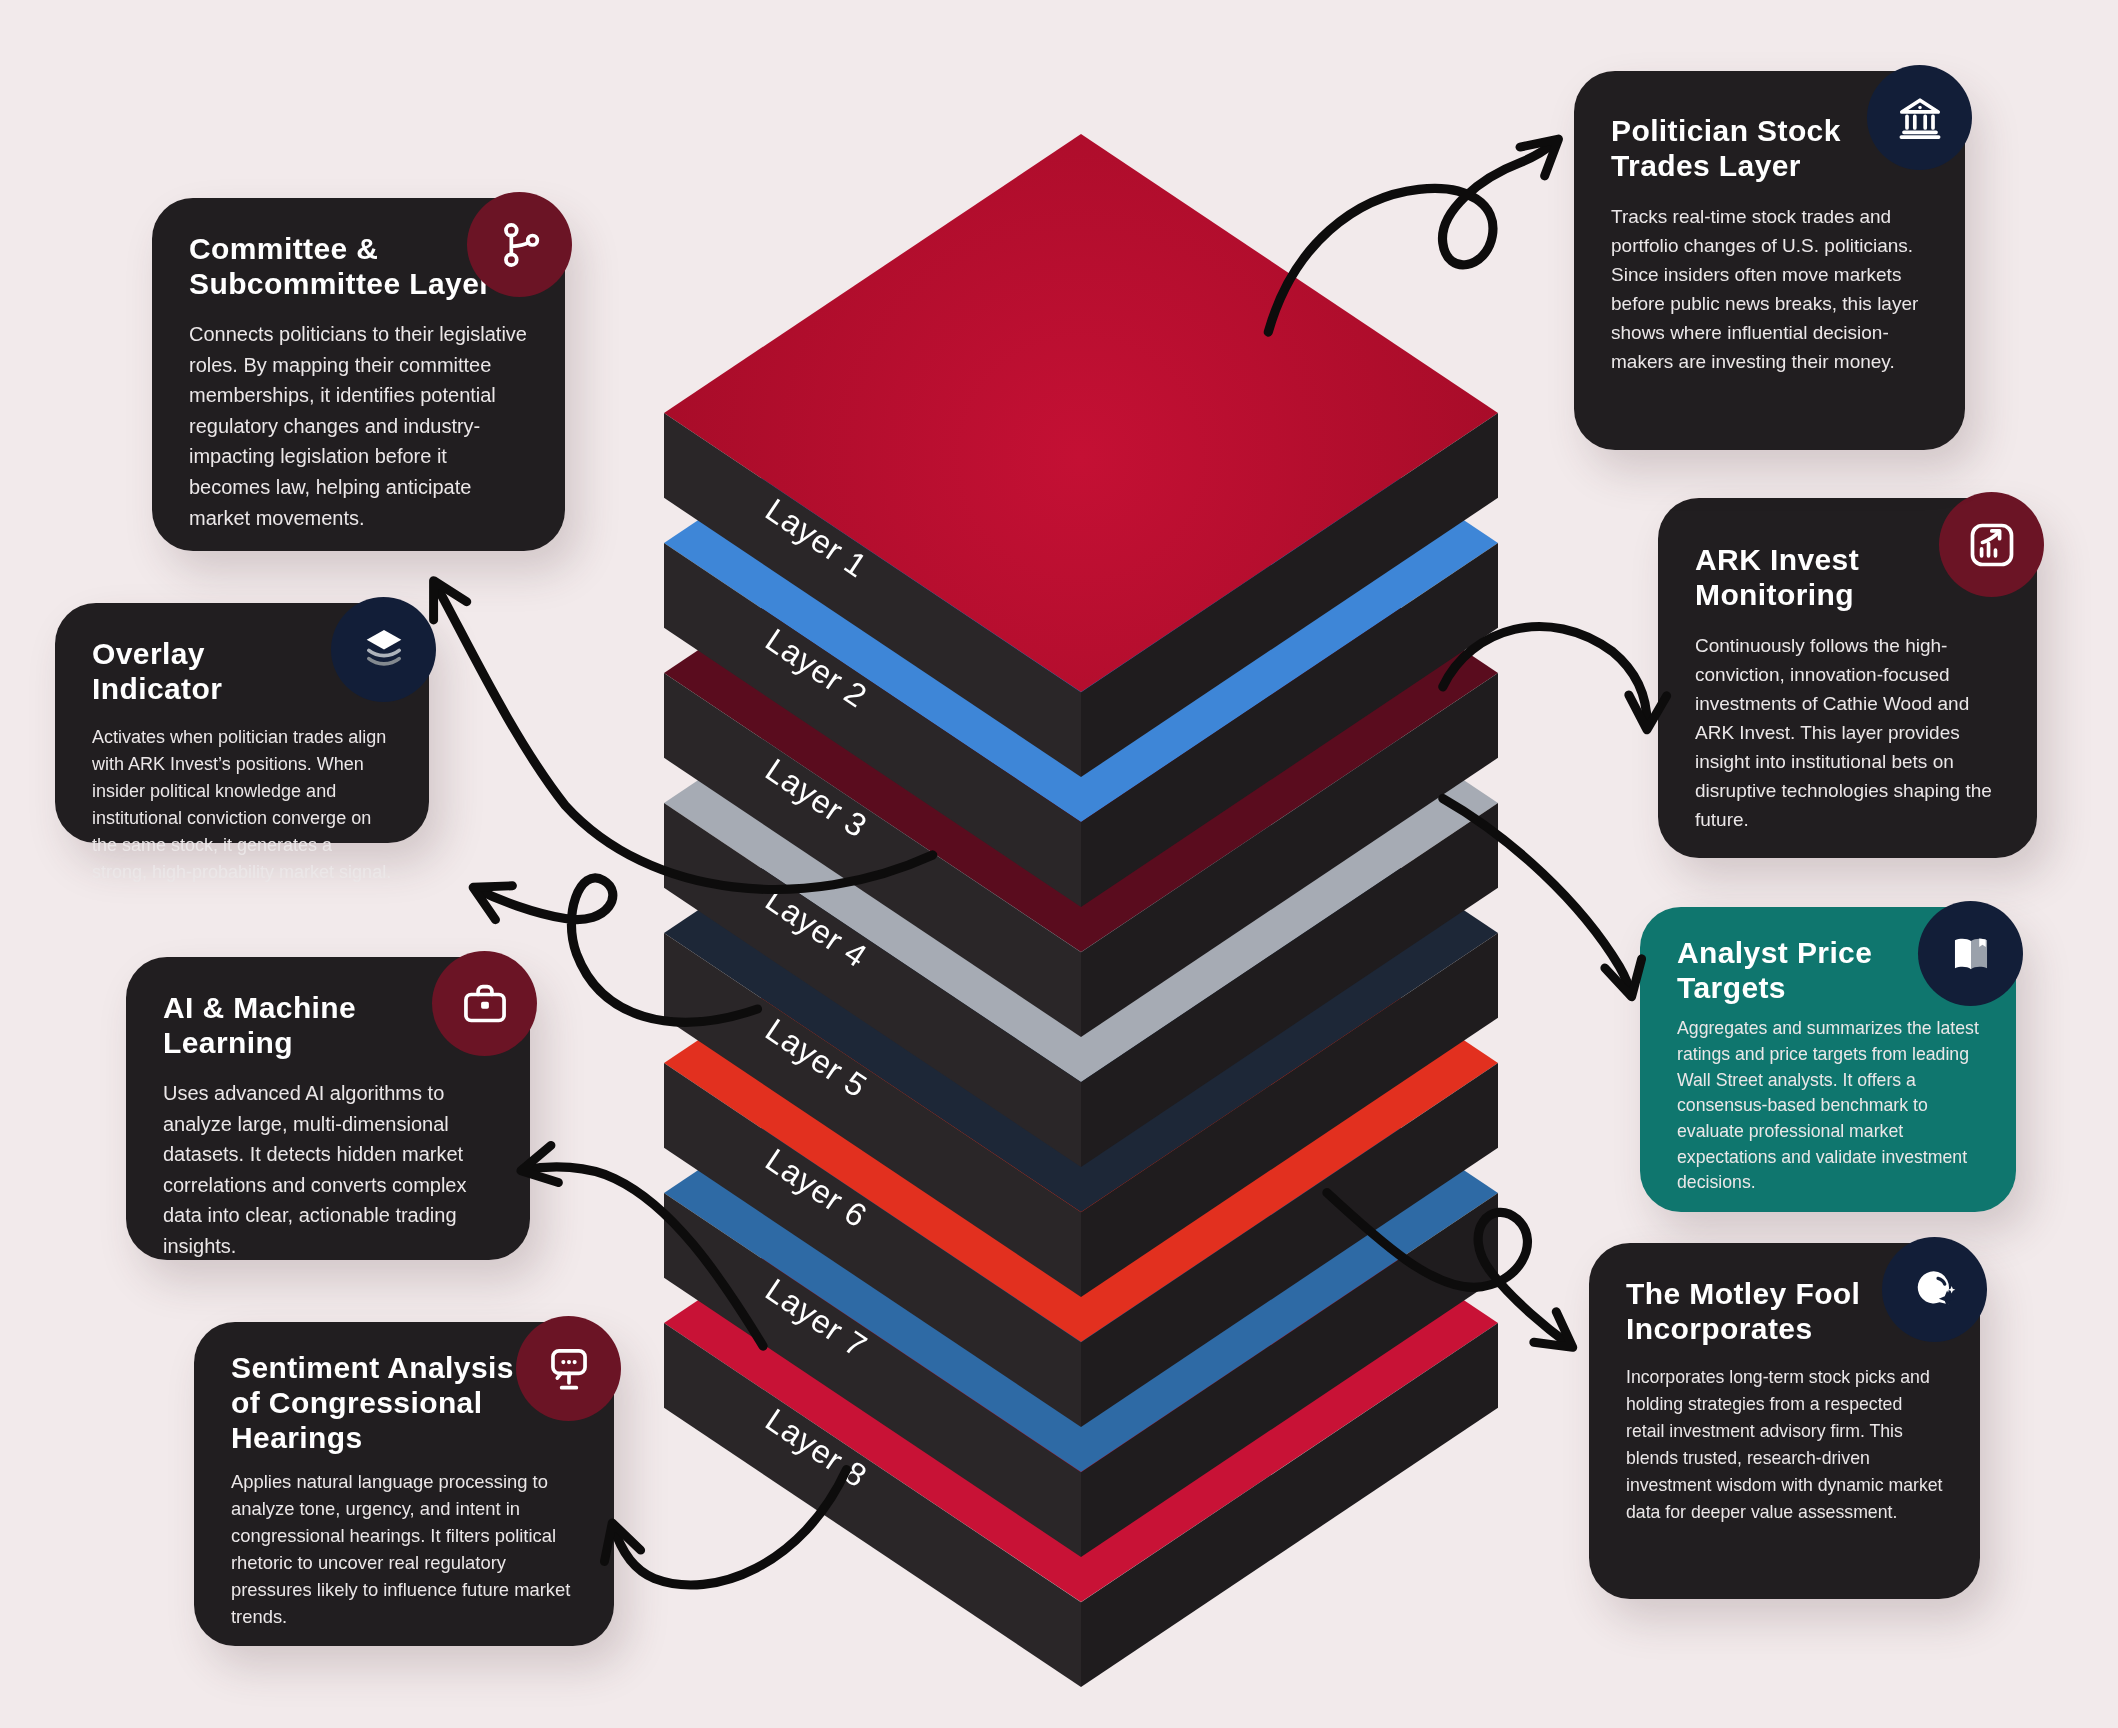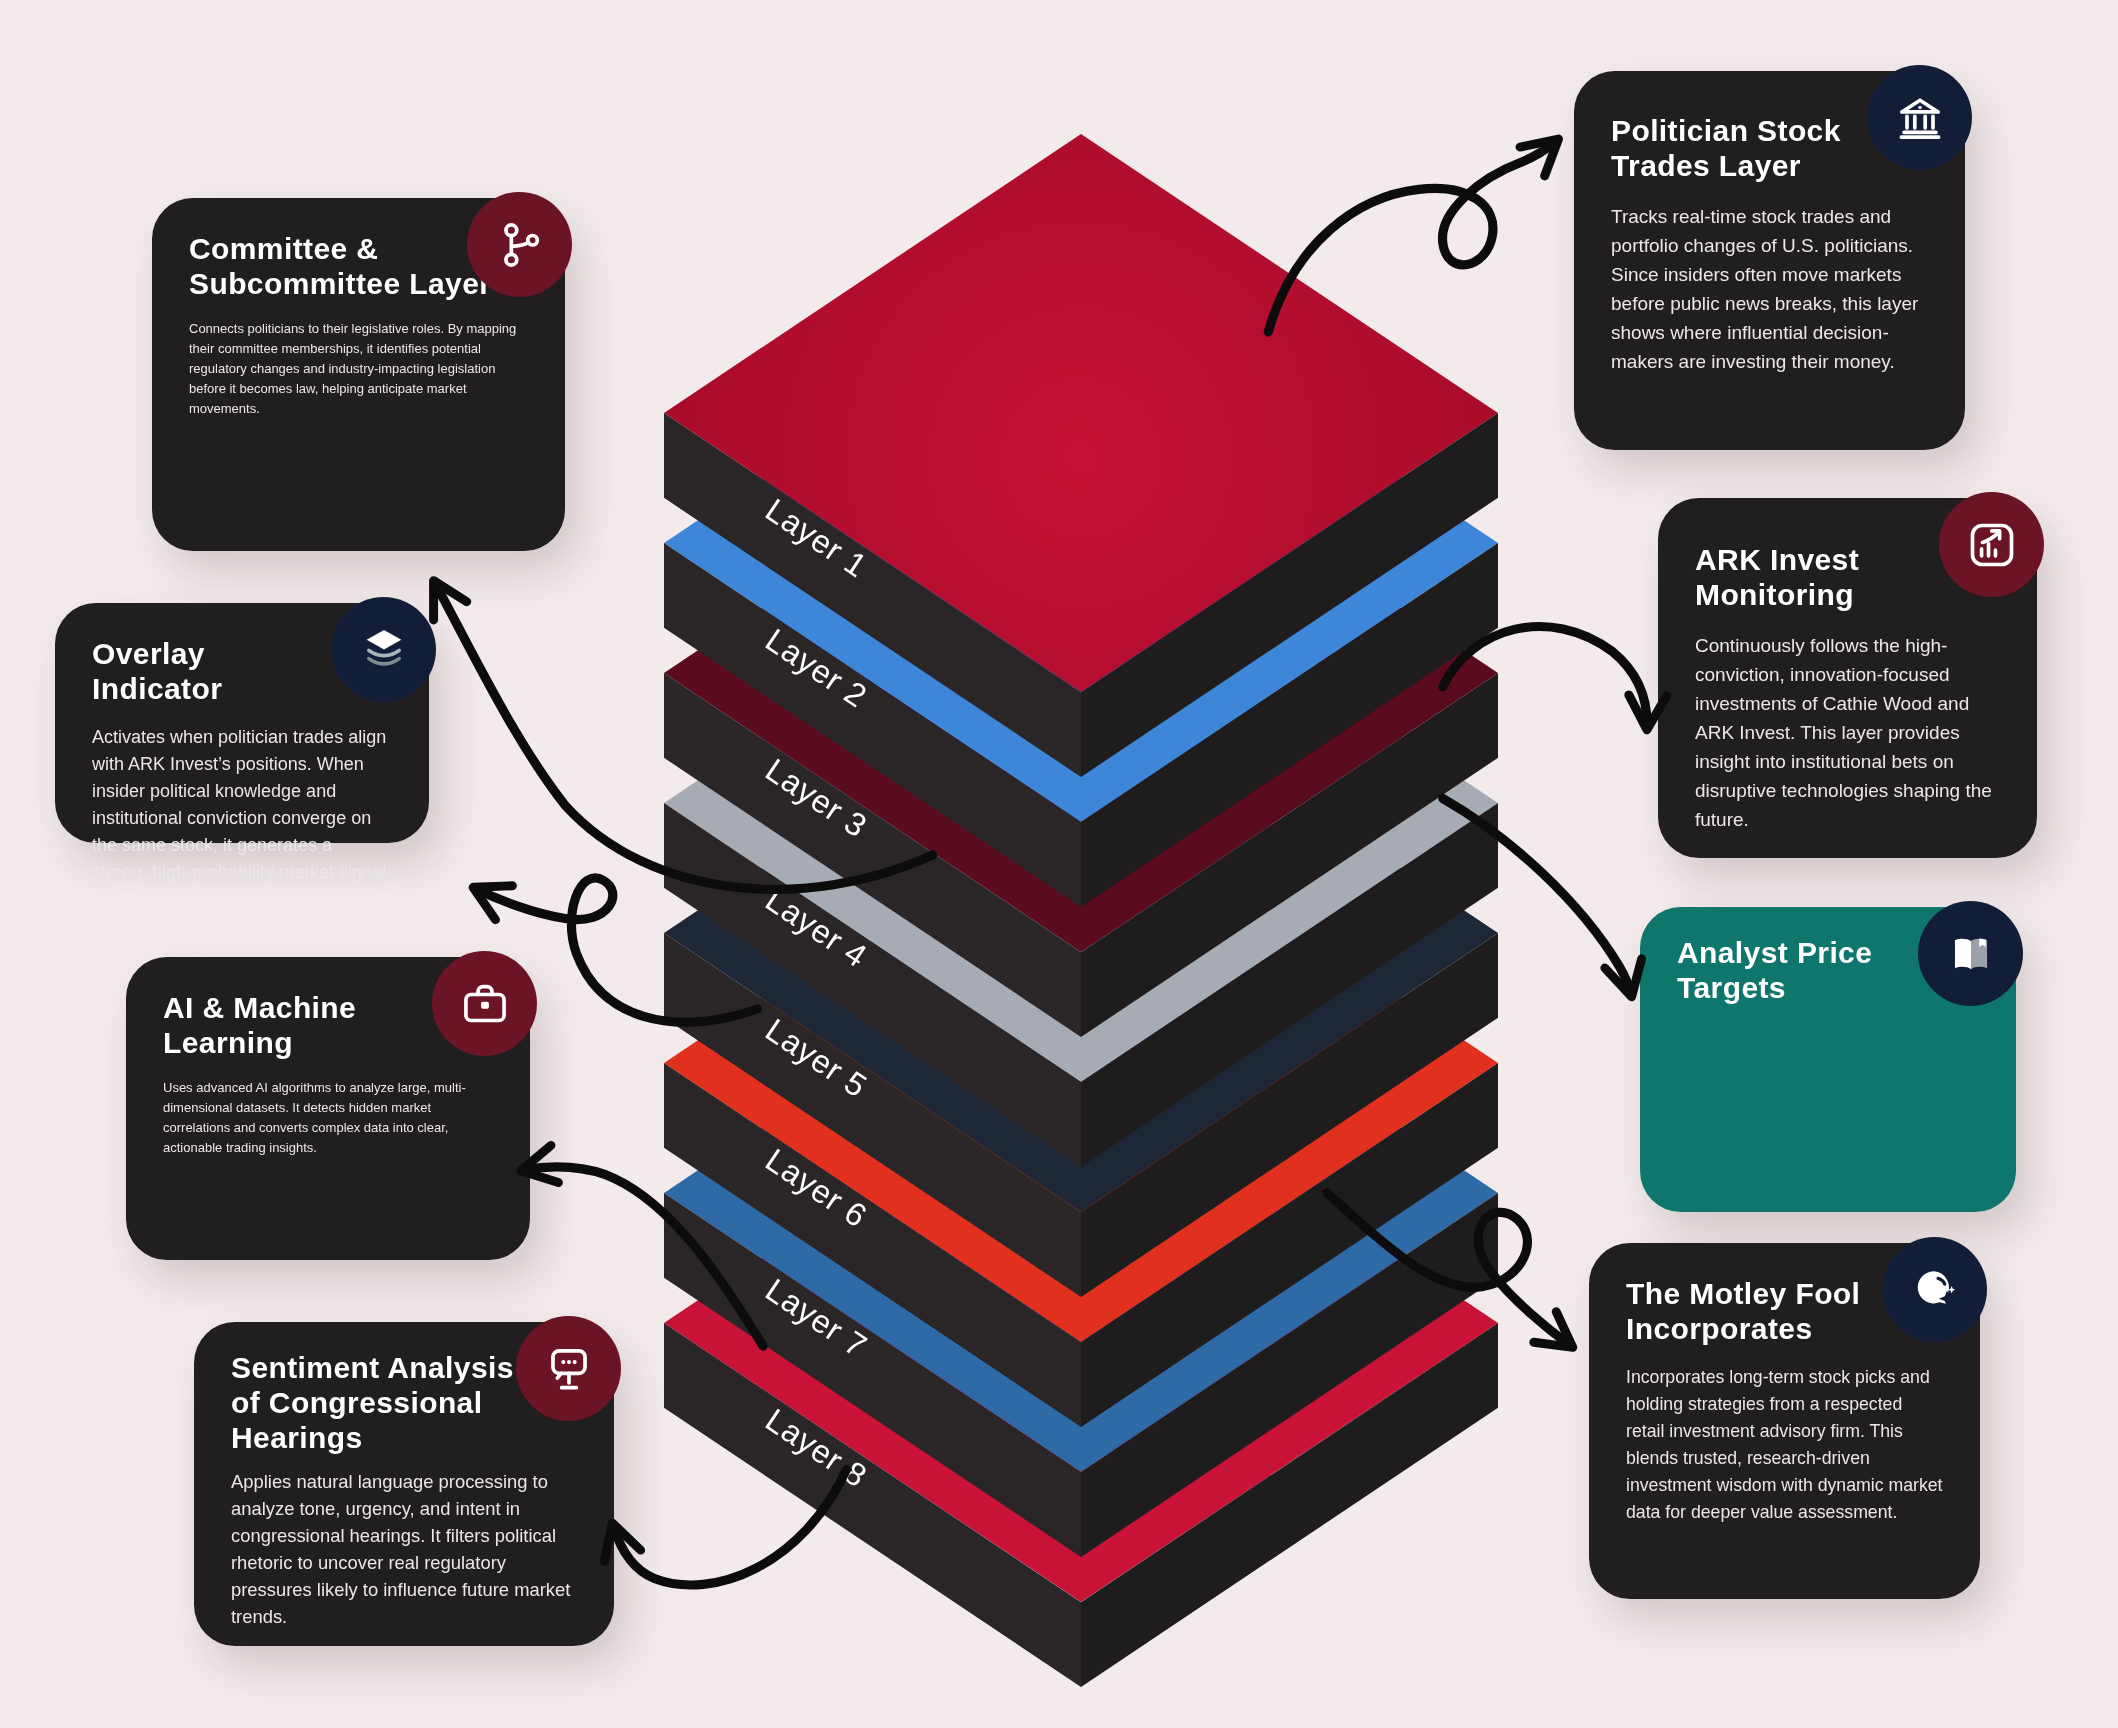--- a/index.html
+++ b/index.html
@@ -25,21 +25,21 @@
 
   
   svg.arrows{position:absolute;left:0;top:0;z-index:45;pointer-events:none;}
 
   
   .card{position:absolute;border-radius:41px;z-index:40;color:#fff;
         padding:32.5px 37px;box-sizing:border-box;
         box-shadow:14px 21px 42px rgba(70,45,52,.18);}
   .card-title{margin:0 0 18.4px 0;font-size:30px;line-height:1.17;font-weight:700;
               white-space:pre-line;letter-spacing:0.4px;}
-  .card-body{margin:0;font-size:13px;line-height:1.53;color:#ebe7e8;}
+  .card-body{margin:0;font-size:20px;line-height:1.53;color:#ebe7e8;}
   .badge{position:absolute;top:-5.7px;right:-7px;width:105px;height:105px;border-radius:50%;
          display:flex;align-items:center;justify-content:center;}
   .badge svg{width:52px;height:52px;}
   .ic{stroke:#fff;stroke-width:1.7;fill:none;stroke-linecap:round;stroke-linejoin:round;}
 
   .card-committee{left:152px;top:198px;width:413px;height:353px;}
   .card-overlay{left:55px;top:603px;width:374px;height:240px;}
   .card-overlay .card-body{font-size:18px;line-height:1.5;}
   .card-ai{left:126px;top:957px;width:404px;height:303px;}
   .card-sentiment{left:194px;top:1322px;width:420px;height:324px;padding-top:28px;}
@@ -232,20 +232,21 @@
   <div class="card card-analyst" style="background: #0f766e;">
     <div class="badge" style="background: rgb(18, 30, 56);">
       <svg class="ic" viewBox="0 0 24 24">
         <path d="M12 6 C10.2 4.7 7 4.6 4.6 5.6 V18.6 C7 17.6 10.2 17.7 12 19 Z" fill="#fff" stroke="none"></path>
         <path d="M12 6 C13.8 4.7 17 4.6 19.4 5.6 V18.6 C17 17.6 13.8 17.7 12 19 Z" fill="#9aa1ab" stroke="none"></path>
         <path d="M15.8 4.9 v3.9 l1.5-1.1 1.5 1.1 V5.3 Z" fill="#fff" stroke="none"></path>
       </svg>
     </div>
     <h2 class="card-title">Analyst Price
 Targets</h2>
+    <p class="card-body">Aggregates and summarizes the latest ratings and price targets from leading Wall Street analysts. It offers a consensus-based benchmark to evaluate professional market expectations and validate investment decisions.</p>
   </div>
 
   <div class="card card-motley" style="background: rgb(33, 30, 32);">
     <div class="badge" style="background: rgb(18, 30, 56);">
       <svg class="ic" viewBox="0 0 24 24">
         <path d="M11.4 3.4 a7.4 7.4 0 1 0 2.7 14.3 l4 .9 -.9-3.7 a7.4 7.4 0 0 0 -5.8-11.5 z" fill="#fff" stroke="none"></path>
         <path d="M13.4 6.6 a4.4 4.4 0 0 1 3.1 2.7" stroke="#121e38" stroke-width="1.5"></path>
         <path d="M17.6 12.2 l1.1 2.7 2.7 1.1 -2.7 1.1 -1.1 2.7 -1.1-2.7 -2.7-1.1 2.7-1.1 z" fill="#121e38" stroke="none"></path>
         <path d="M19.7 10.2 l.5 1.2 1.2 .5 -1.2 .5 -.5 1.2 -.5-1.2 -1.2-.5 1.2-.5 z" fill="#fff" stroke="none"></path>
       </svg>

